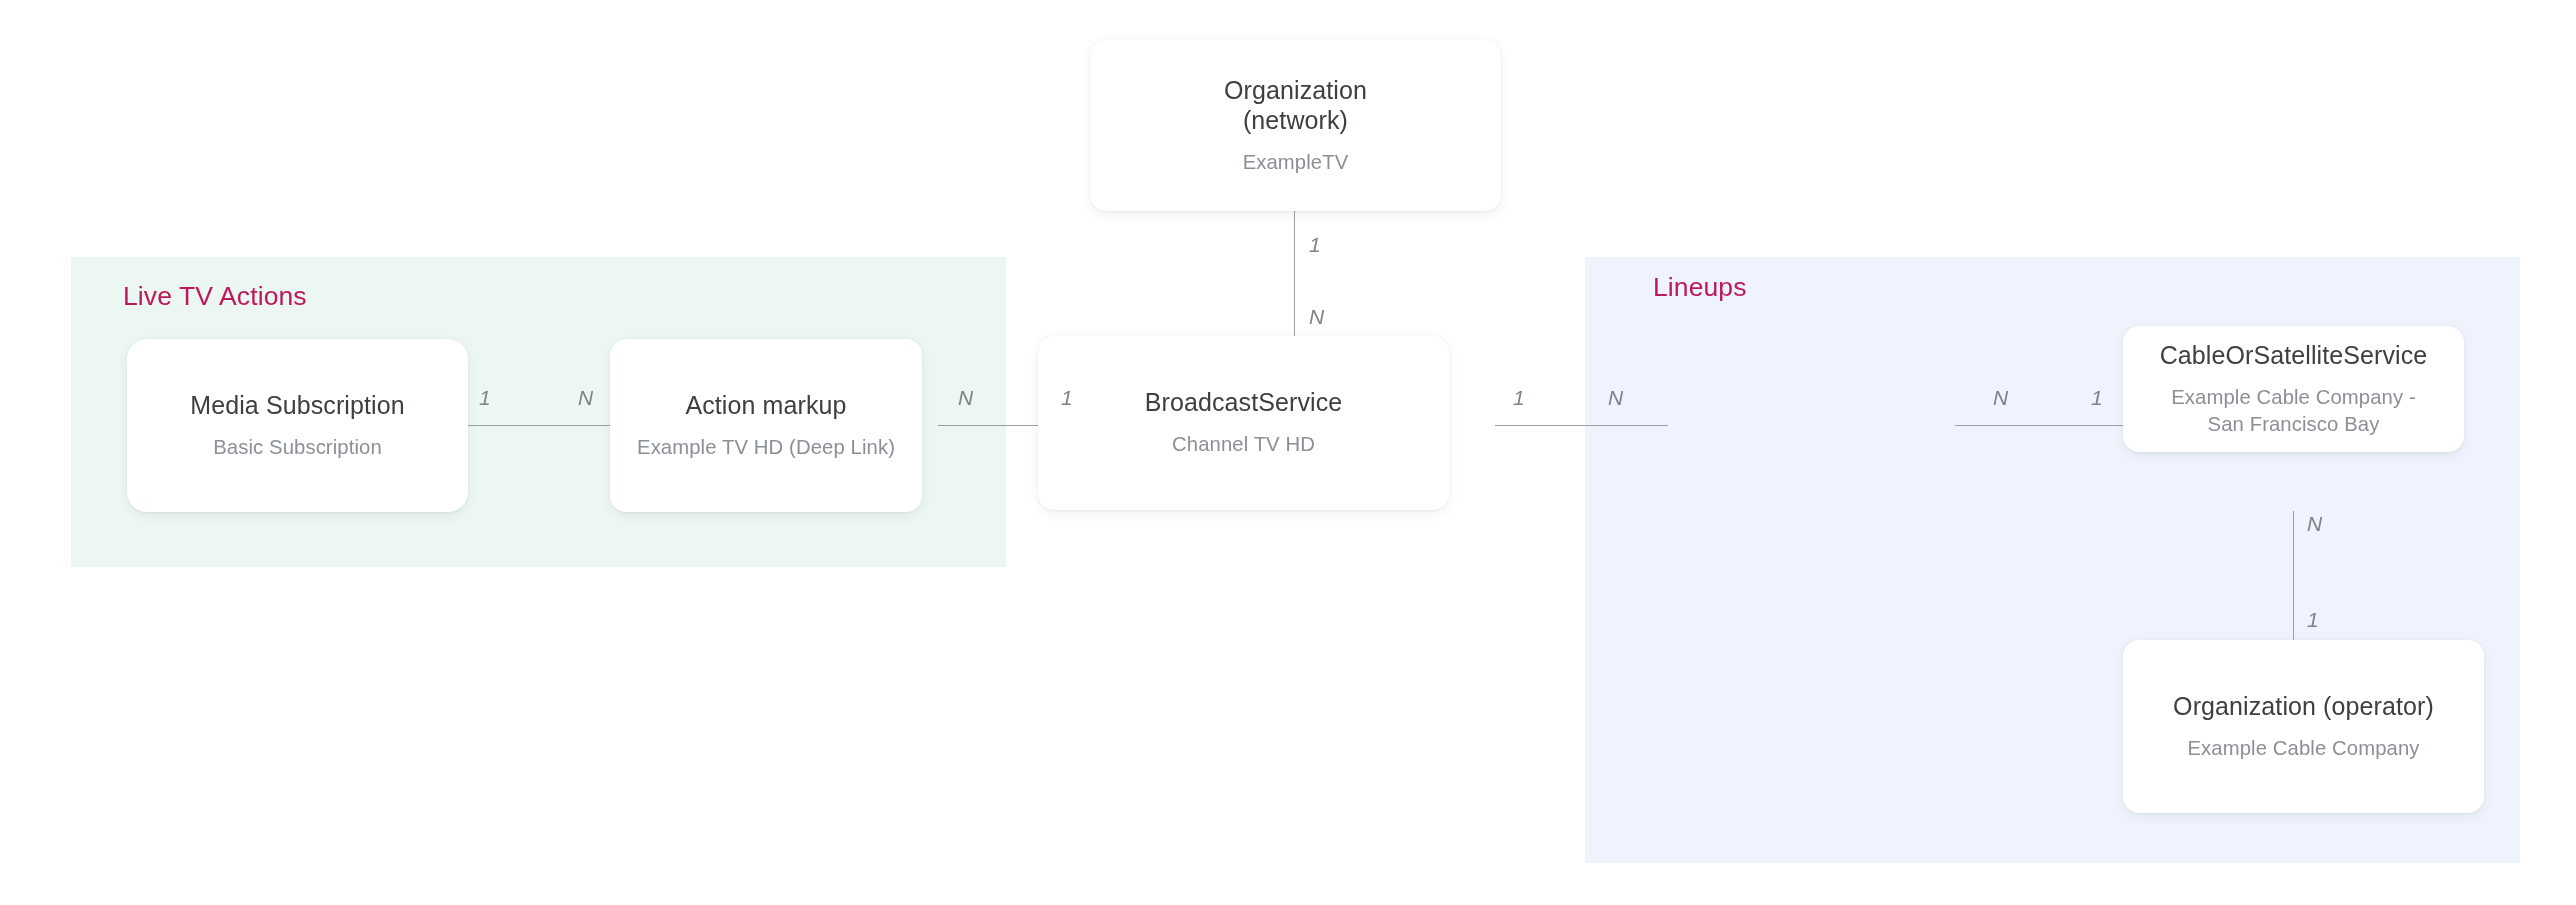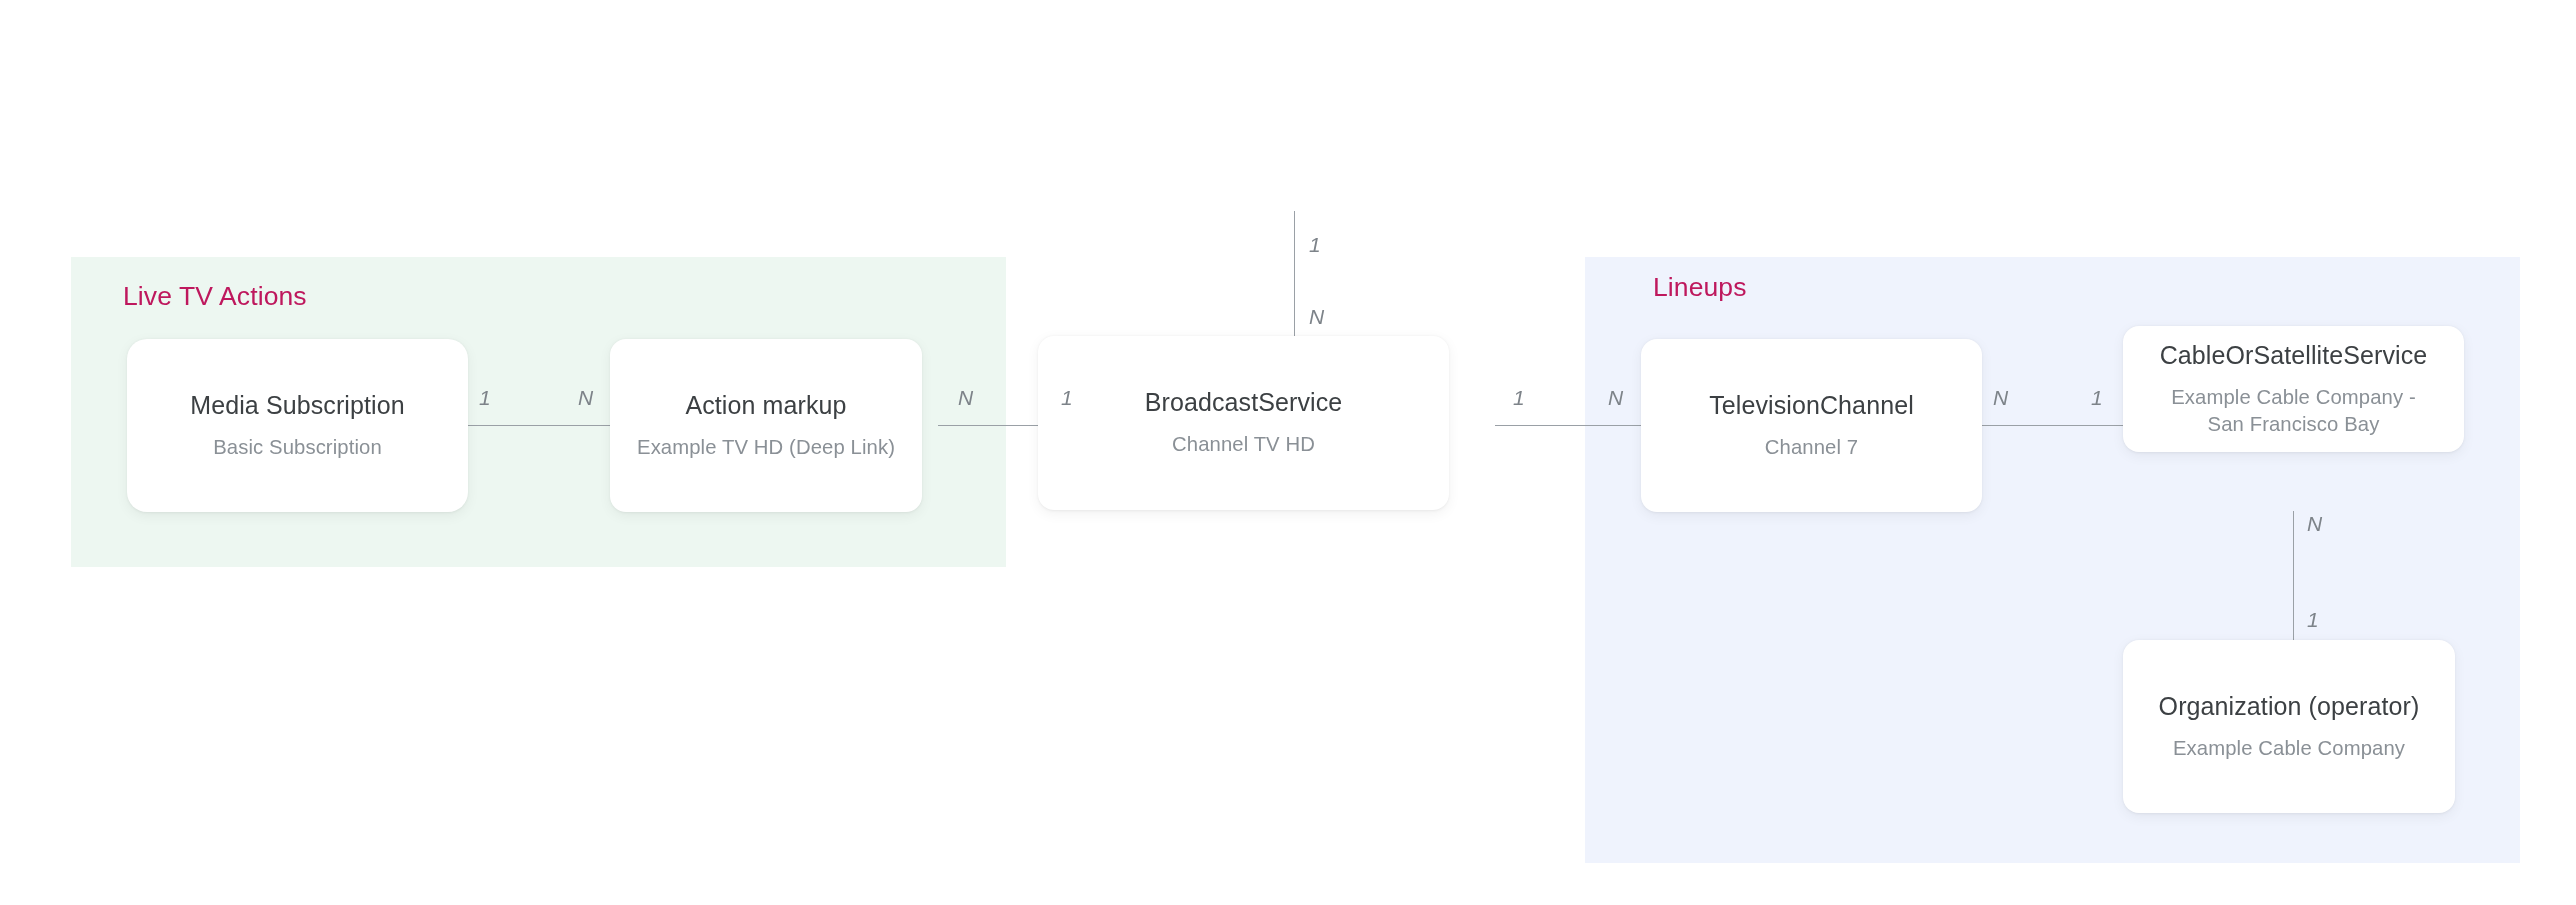--- a/index.html
+++ b/index.html
@@ -123,46 +123,47 @@
   <div class="card-label" style="left:1608px; top:387px;">N</div>
 
   <div class="edge-h" style="left:1955px; top:425px; width:173px;"></div>
   <div class="card-label" style="left:1993px; top:387px;">N</div>
   <div class="card-label" style="left:2091px; top:387px;">1</div>
 
   <div class="edge-v" style="left:2293px; top:511px; height:130px;"></div>
   <div class="card-label" style="left:2307px; top:513px;">N</div>
   <div class="card-label" style="left:2307px; top:609px;">1</div>
 
+  <div class="node" style="left:1090px; top:40px; width:411px; height:171px;">
+    <div class="node-title">Organization
+(network)</div>
+    <div class="node-subtitle">ExampleTV</div>
+  </div>
 
   <div class="node" style="left:127px; top:339px; width:341px; height:173px;border-radius:20px;">
     <div class="node-title">Media Subscription</div>
     <div class="node-subtitle">Basic Subscription</div>
   </div>
 
   <div class="node" style="left:610px; top:339px; width:312px; height:173px;">
     <div class="node-title">Action markup</div>
     <div class="node-subtitle">Example TV HD (Deep Link)</div>
   </div>
 
   <div class="node" style="left:1038px; top:336px; width:411px; height:174px;">
     <div class="node-title">BroadcastService</div>
     <div class="node-subtitle">Channel TV HD</div>
   </div>
 
-  <div class="node" style="left:1641px; top:339px; width:341px; height:173px;">
-    <div class="node-title">TelevisionChannel</div>
-    <div class="node-subtitle">Channel 7</div>
-  </div>
 
   <div class="node" style="left:2123px; top:326px; width:341px; height:126px;align-items:center;">
     <div class="node-title">CableOrSatelliteService</div>
     <div class="node-subtitle">Example Cable Company -
 San Francisco Bay</div>
   </div>
 
-  <div class="node" style="left:2123px; top:640px; width:332px; height:173px;">
+  <div class="node" style="left:2123px; top:640px; width:361px; height:173px;">
     <div class="node-title">Organization (operator)</div>
     <div class="node-subtitle">Example Cable Company</div>
   </div>
 
 </div>
 
 
 </body></html>

